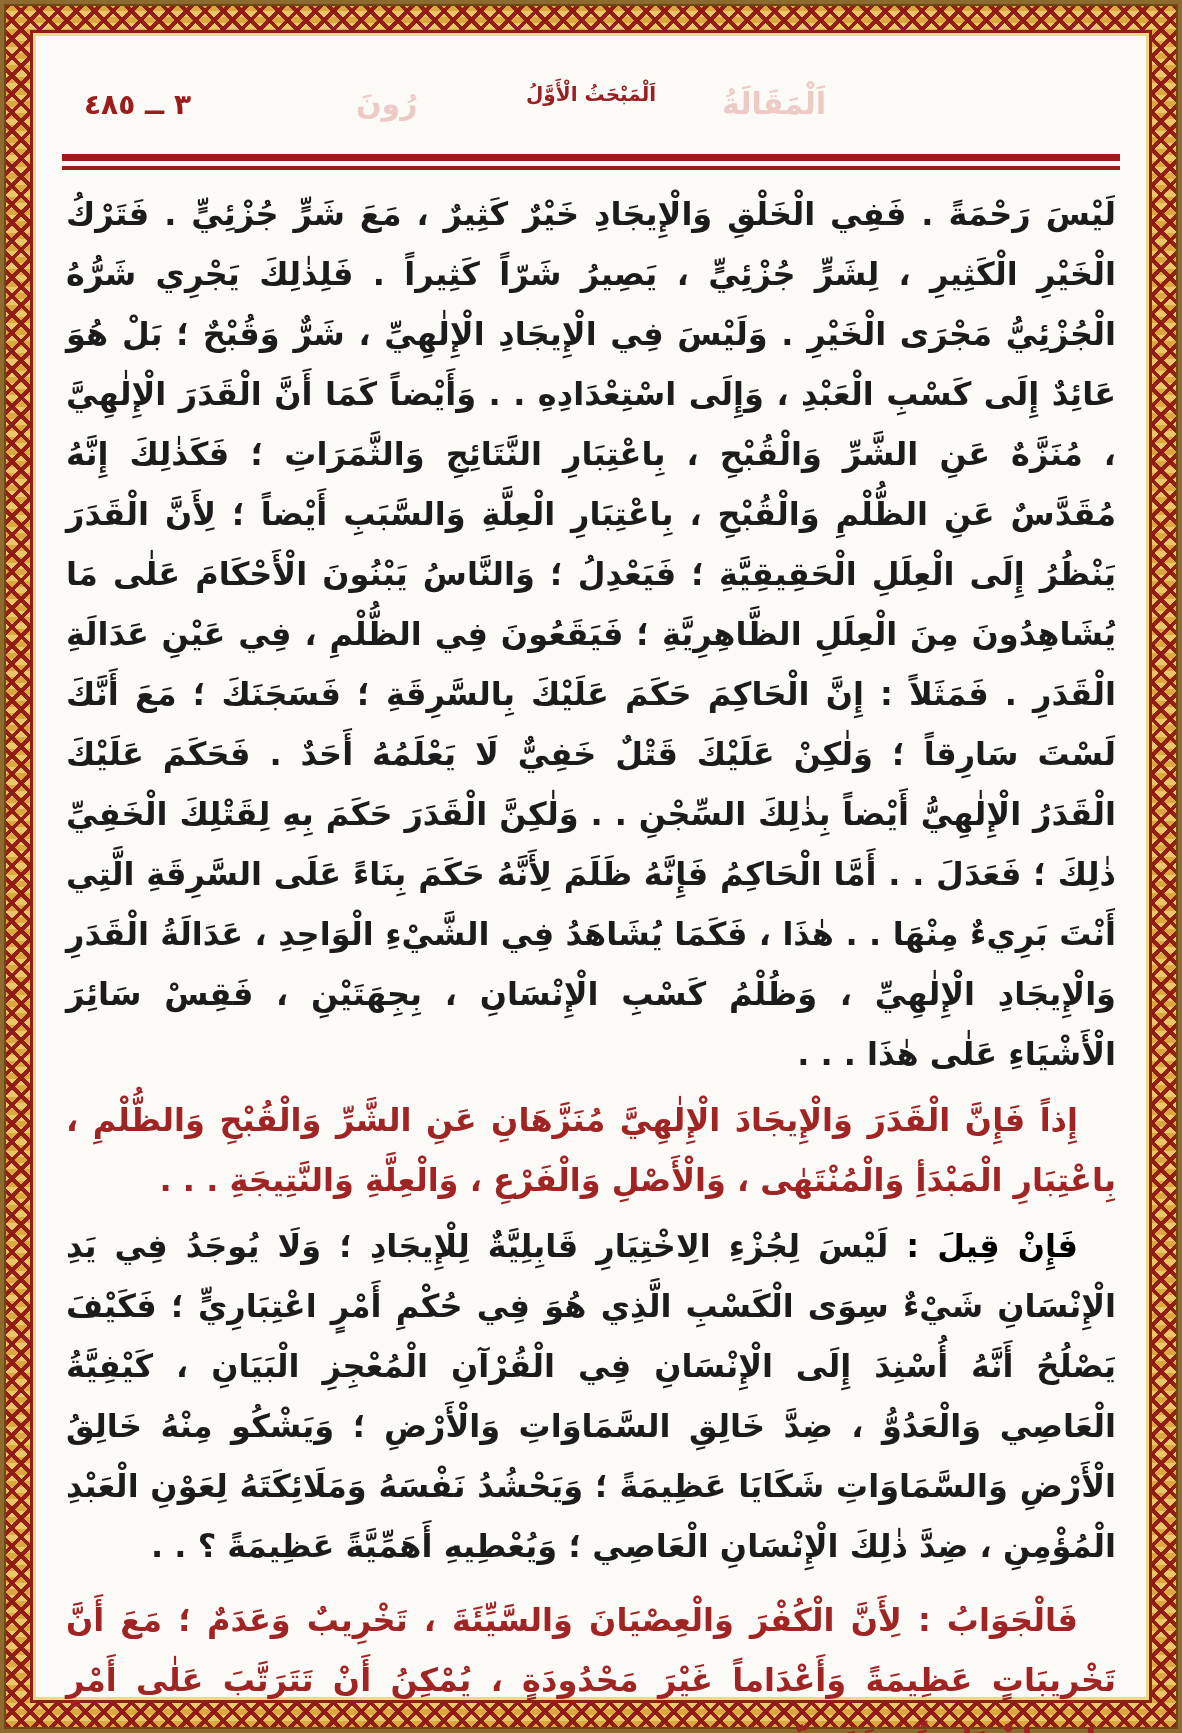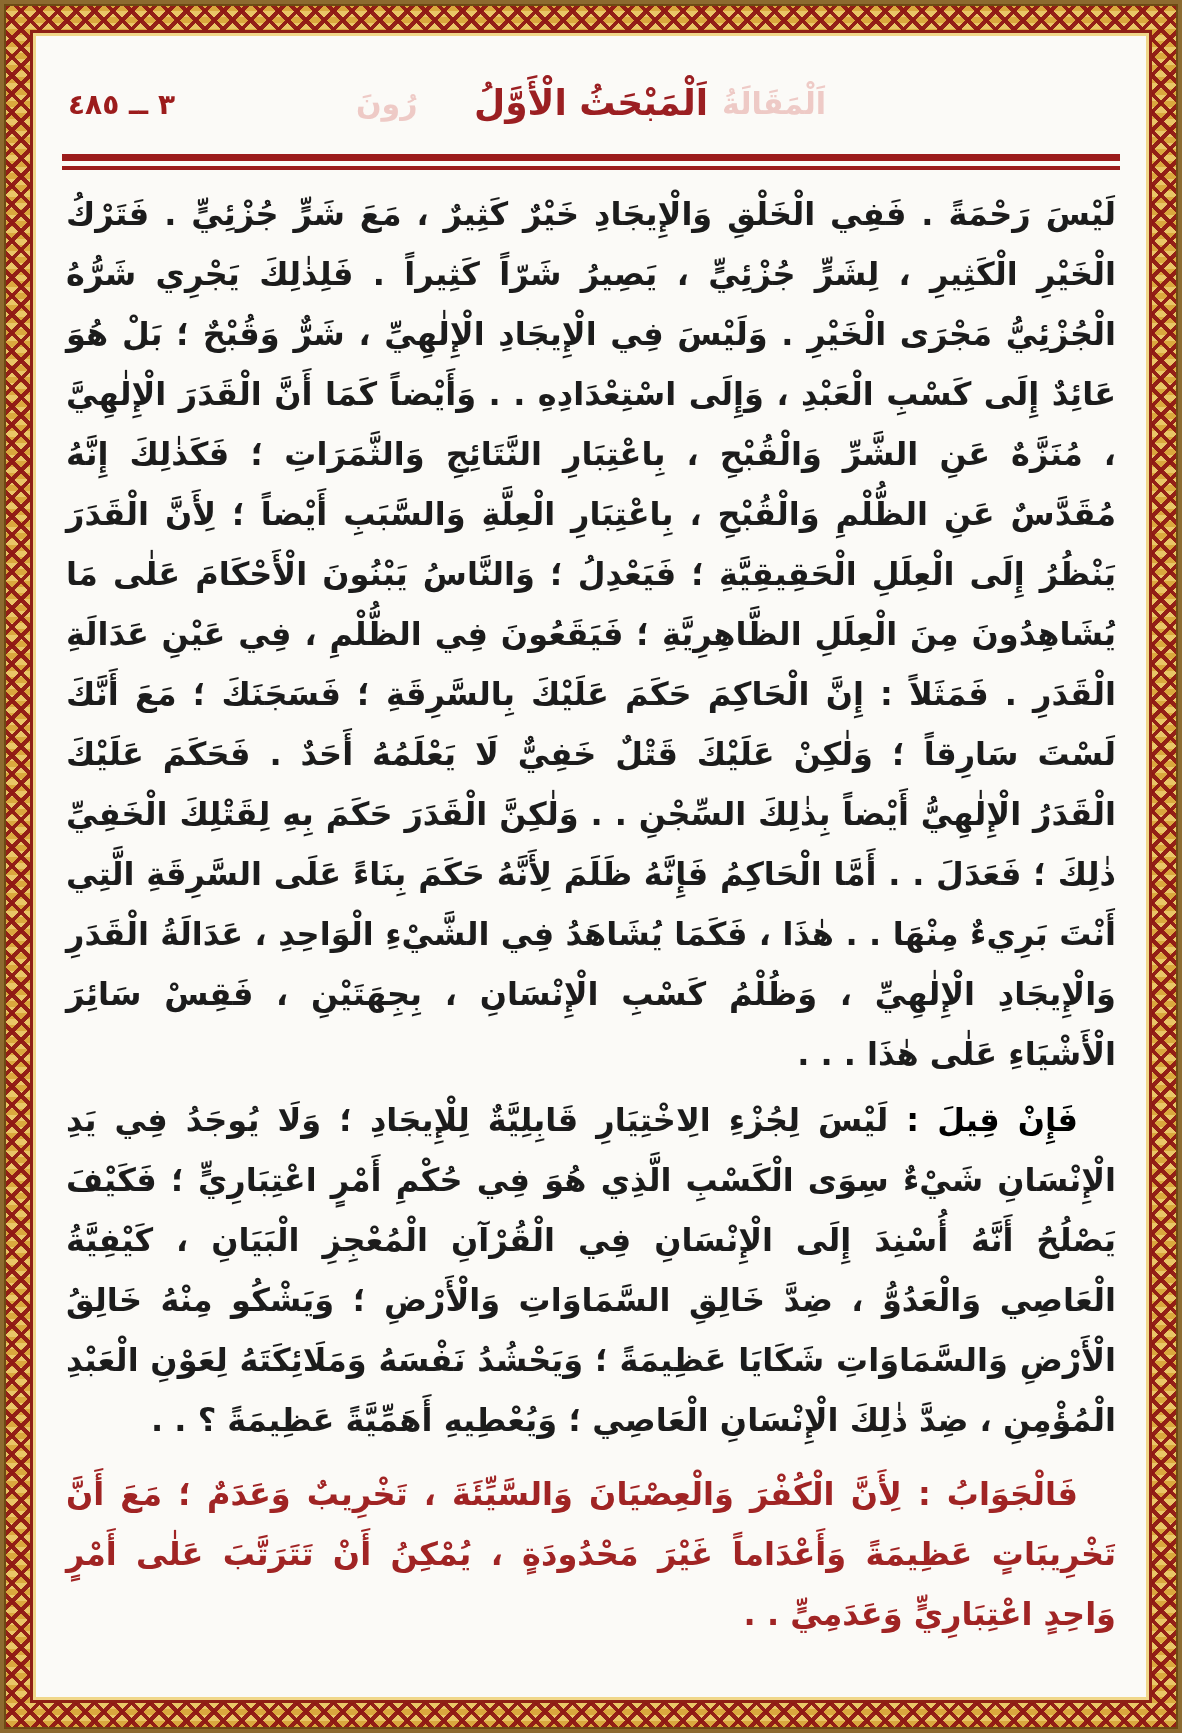--- a/index.html
+++ b/index.html
@@ -37,21 +37,21 @@
     padding: 26px 24px 20px 24px;
   }
   
   .header {
     position: relative;
     height: 88px;
   }
   .page-number {
     position: absolute;
     top: 26px;
-    left: 8px;
+    left: 24px;
     color: #9c1c1c;
     font-weight: bold;
     font-size: 28px;
     letter-spacing: 2px;
     white-space: nowrap;
   }
   .title-wrap {
     position: absolute;
     top: 10px;
     left: 0;
@@ -72,21 +72,21 @@
     font-size: 30px;
     pointer-events: none;
   }
   .title-main {
     position: relative;
     z-index: 1;
     display: inline-block;
     margin-top: 10px;
     color: #9b1f22;
     font-weight: bold;
-    font-size: 36px;
+    font-size: 20px;
   }
   
   .rules { margin: 4px 2px 0 2px; }
   .rule-thick { height: 7px; background: #9c1c1c; }
   .rule-thin  { height: 4px; background: #9c1c1c; margin-top: 5px; }
   
   .body-text {
     margin-top: 14px;
     padding: 0 6px;
     color: #1c1c1c;
@@ -119,20 +119,21 @@
     </div>
 
     <div class="rules">
       <div class="rule-thick"></div>
       <div class="rule-thin"></div>
     </div>
 
     <div class="body-text">
       <p class="para">لَيْسَ رَحْمَةً . فَفِي الْخَلْقِ وَالْإِيجَادِ خَيْرٌ كَثِيرٌ ، مَعَ شَرٍّ جُزْئِيٍّ . فَتَرْكُ الْخَيْرِ الْكَثِيرِ ، لِشَرٍّ جُزْئِيٍّ ، يَصِيرُ شَرّاً كَثِيراً . فَلِذٰلِكَ يَجْرِي شَرُّهُ الْجُزْئِيُّ مَجْرَى الْخَيْرِ . وَلَيْسَ فِي الْإِيجَادِ الْإِلٰهِيِّ ، شَرٌّ وَقُبْحٌ ؛ بَلْ هُوَ عَائِدٌ إِلَى كَسْبِ الْعَبْدِ ، وَإِلَى اسْتِعْدَادِهِ . . وَأَيْضاً كَمَا أَنَّ الْقَدَرَ الْإِلٰهِيَّ ، مُنَزَّهٌ عَنِ الشَّرِّ وَالْقُبْحِ ، بِاعْتِبَارِ النَّتَائِجِ وَالثَّمَرَاتِ ؛ فَكَذٰلِكَ إِنَّهُ مُقَدَّسٌ عَنِ الظُّلْمِ وَالْقُبْحِ ، بِاعْتِبَارِ الْعِلَّةِ وَالسَّبَبِ أَيْضاً ؛ لِأَنَّ الْقَدَرَ يَنْظُرُ إِلَى الْعِلَلِ الْحَقِيقِيَّةِ ؛ فَيَعْدِلُ ؛ وَالنَّاسُ يَبْنُونَ الْأَحْكَامَ عَلٰى مَا يُشَاهِدُونَ مِنَ الْعِلَلِ الظَّاهِرِيَّةِ ؛ فَيَقَعُونَ فِي الظُّلْمِ ، فِي عَيْنِ عَدَالَةِ الْقَدَرِ . فَمَثَلاً : إِنَّ الْحَاكِمَ حَكَمَ عَلَيْكَ بِالسَّرِقَةِ ؛ فَسَجَنَكَ ؛ مَعَ أَنَّكَ لَسْتَ سَارِقاً ؛ وَلٰكِنْ عَلَيْكَ قَتْلٌ خَفِيٌّ لَا يَعْلَمُهُ أَحَدٌ . فَحَكَمَ عَلَيْكَ الْقَدَرُ الْإِلٰهِيُّ أَيْضاً بِذٰلِكَ السِّجْنِ . . وَلٰكِنَّ الْقَدَرَ حَكَمَ بِهِ لِقَتْلِكَ الْخَفِيِّ ذٰلِكَ ؛ فَعَدَلَ . . أَمَّا الْحَاكِمُ فَإِنَّهُ ظَلَمَ لِأَنَّهُ حَكَمَ بِنَاءً عَلَى السَّرِقَةِ الَّتِي أَنْتَ بَرِيءٌ مِنْهَا . . هٰذَا ، فَكَمَا يُشَاهَدُ فِي الشَّيْءِ الْوَاحِدِ ، عَدَالَةُ الْقَدَرِ وَالْإِيجَادِ الْإِلٰهِيِّ ، وَظُلْمُ كَسْبِ الْإِنْسَانِ ، بِجِهَتَيْنِ ، فَقِسْ سَائِرَ الْأَشْيَاءِ عَلٰى هٰذَا . . .</p>
 
+      <p class="para red indent">إِذاً فَإِنَّ الْقَدَرَ وَالْإِيجَادَ الْإِلٰهِيَّ مُنَزَّهَانِ عَنِ الشَّرِّ وَالْقُبْحِ وَالظُّلْمِ ، بِاعْتِبَارِ الْمَبْدَأِ وَالْمُنْتَهٰى ، وَالْأَصْلِ وَالْفَرْعِ ، وَالْعِلَّةِ وَالنَّتِيجَةِ . . .</p>
 
       <p class="para indent"><span class="lead-red">فَإِنْ قِيلَ :</span><span> لَيْسَ لِجُزْءِ الِاخْتِيَارِ قَابِلِيَّةٌ لِلْإِيجَادِ ؛ وَلَا يُوجَدُ فِي يَدِ الْإِنْسَانِ شَيْءٌ سِوَى الْكَسْبِ الَّذِي هُوَ فِي حُكْمِ أَمْرٍ اعْتِبَارِيٍّ ؛ فَكَيْفَ يَصْلُحُ أَنَّهُ أُسْنِدَ إِلَى الْإِنْسَانِ فِي الْقُرْآنِ الْمُعْجِزِ الْبَيَانِ ، كَيْفِيَّةُ الْعَاصِي وَالْعَدُوُّ ، ضِدَّ خَالِقِ السَّمَاوَاتِ وَالْأَرْضِ ؛ وَيَشْكُو مِنْهُ خَالِقُ الْأَرْضِ وَالسَّمَاوَاتِ شَكَايَا عَظِيمَةً ؛ وَيَحْشُدُ نَفْسَهُ وَمَلَائِكَتَهُ لِعَوْنِ الْعَبْدِ الْمُؤْمِنِ ، ضِدَّ ذٰلِكَ الْإِنْسَانِ الْعَاصِي ؛ وَيُعْطِيهِ أَهَمِّيَّةً عَظِيمَةً ؟ . .</span></p>
 
       <p class="para red indent answer-block"><span>فَالْجَوَابُ :</span><span> لِأَنَّ الْكُفْرَ وَالْعِصْيَانَ وَالسَّيِّئَةَ ، تَخْرِيبٌ وَعَدَمٌ ؛ مَعَ أَنَّ تَخْرِيبَاتٍ عَظِيمَةً وَأَعْدَاماً غَيْرَ مَحْدُودَةٍ ، يُمْكِنُ أَنْ تَتَرَتَّبَ عَلٰى أَمْرٍ وَاحِدٍ اعْتِبَارِيٍّ وَعَدَمِيٍّ . .</span></p>
 
     </div>
 
   </div>
 </div>
 

